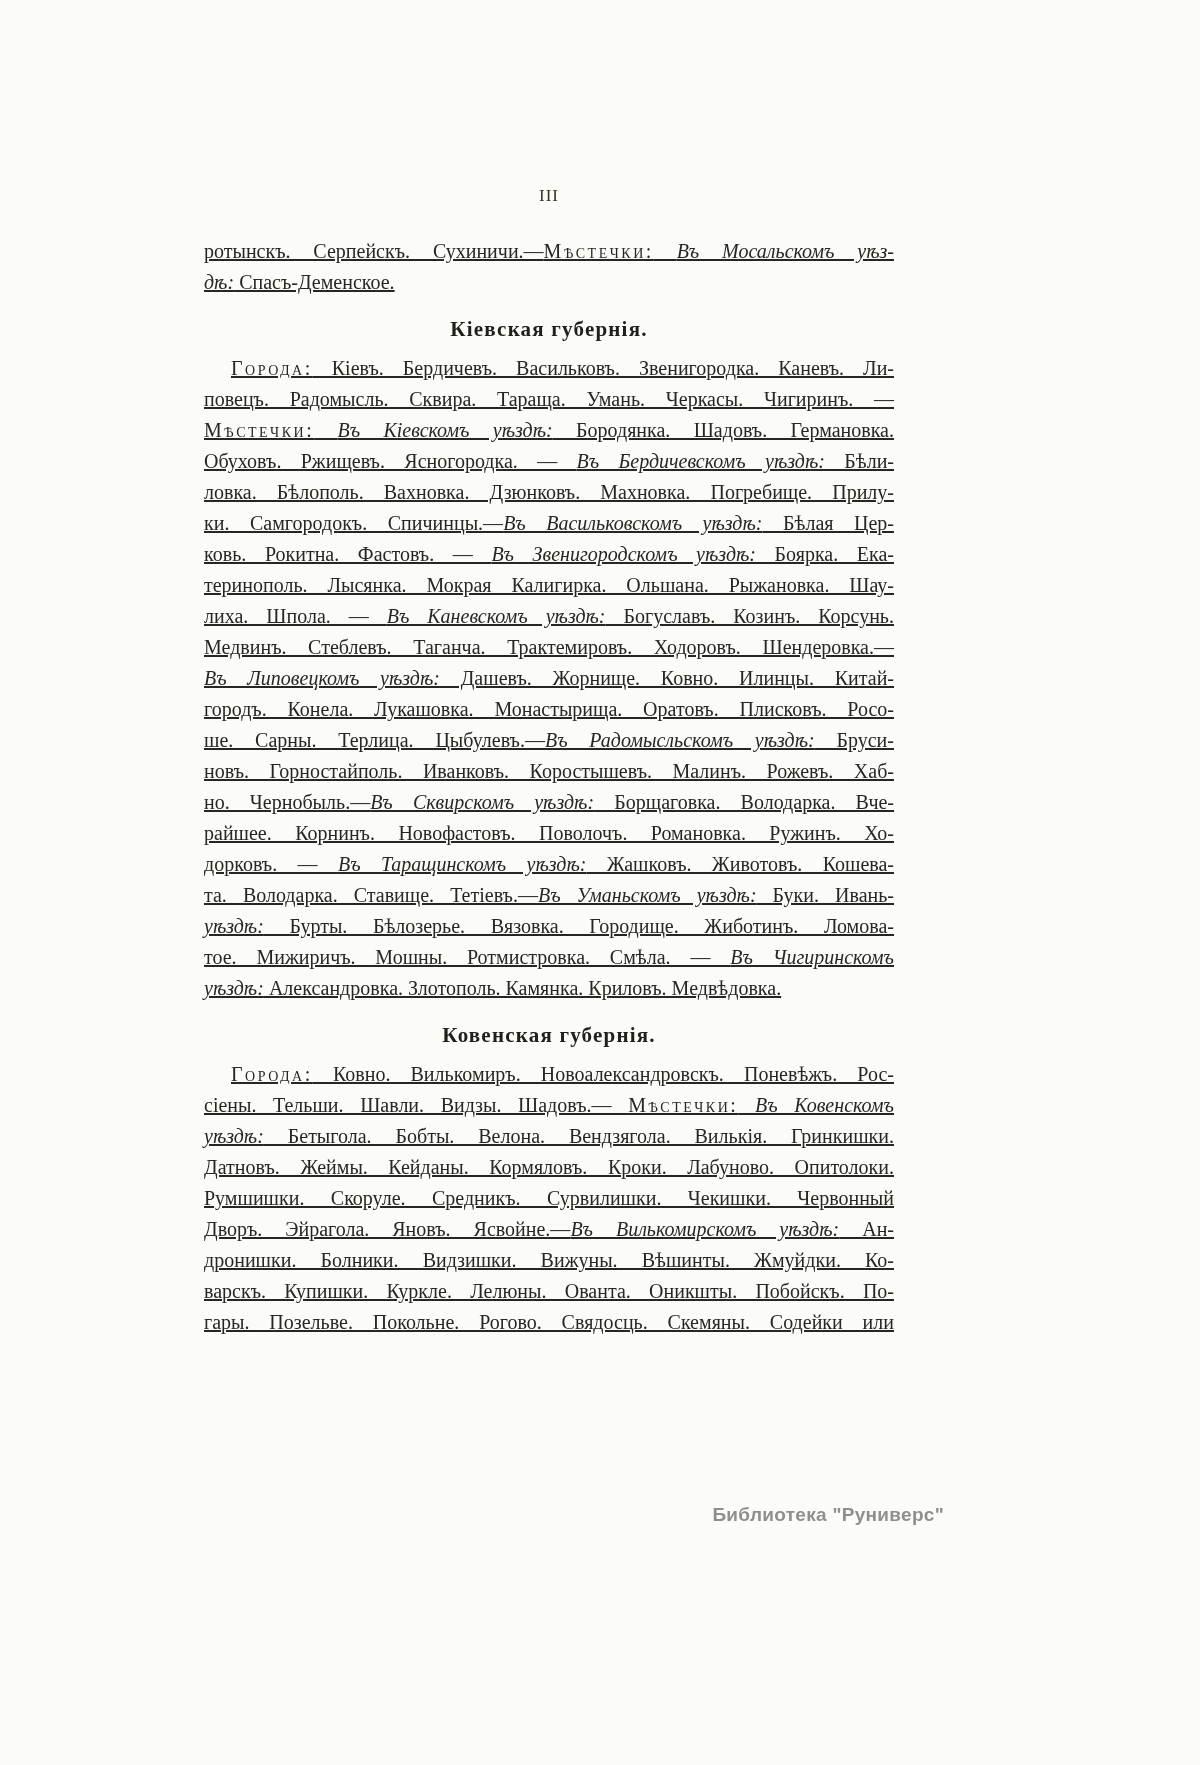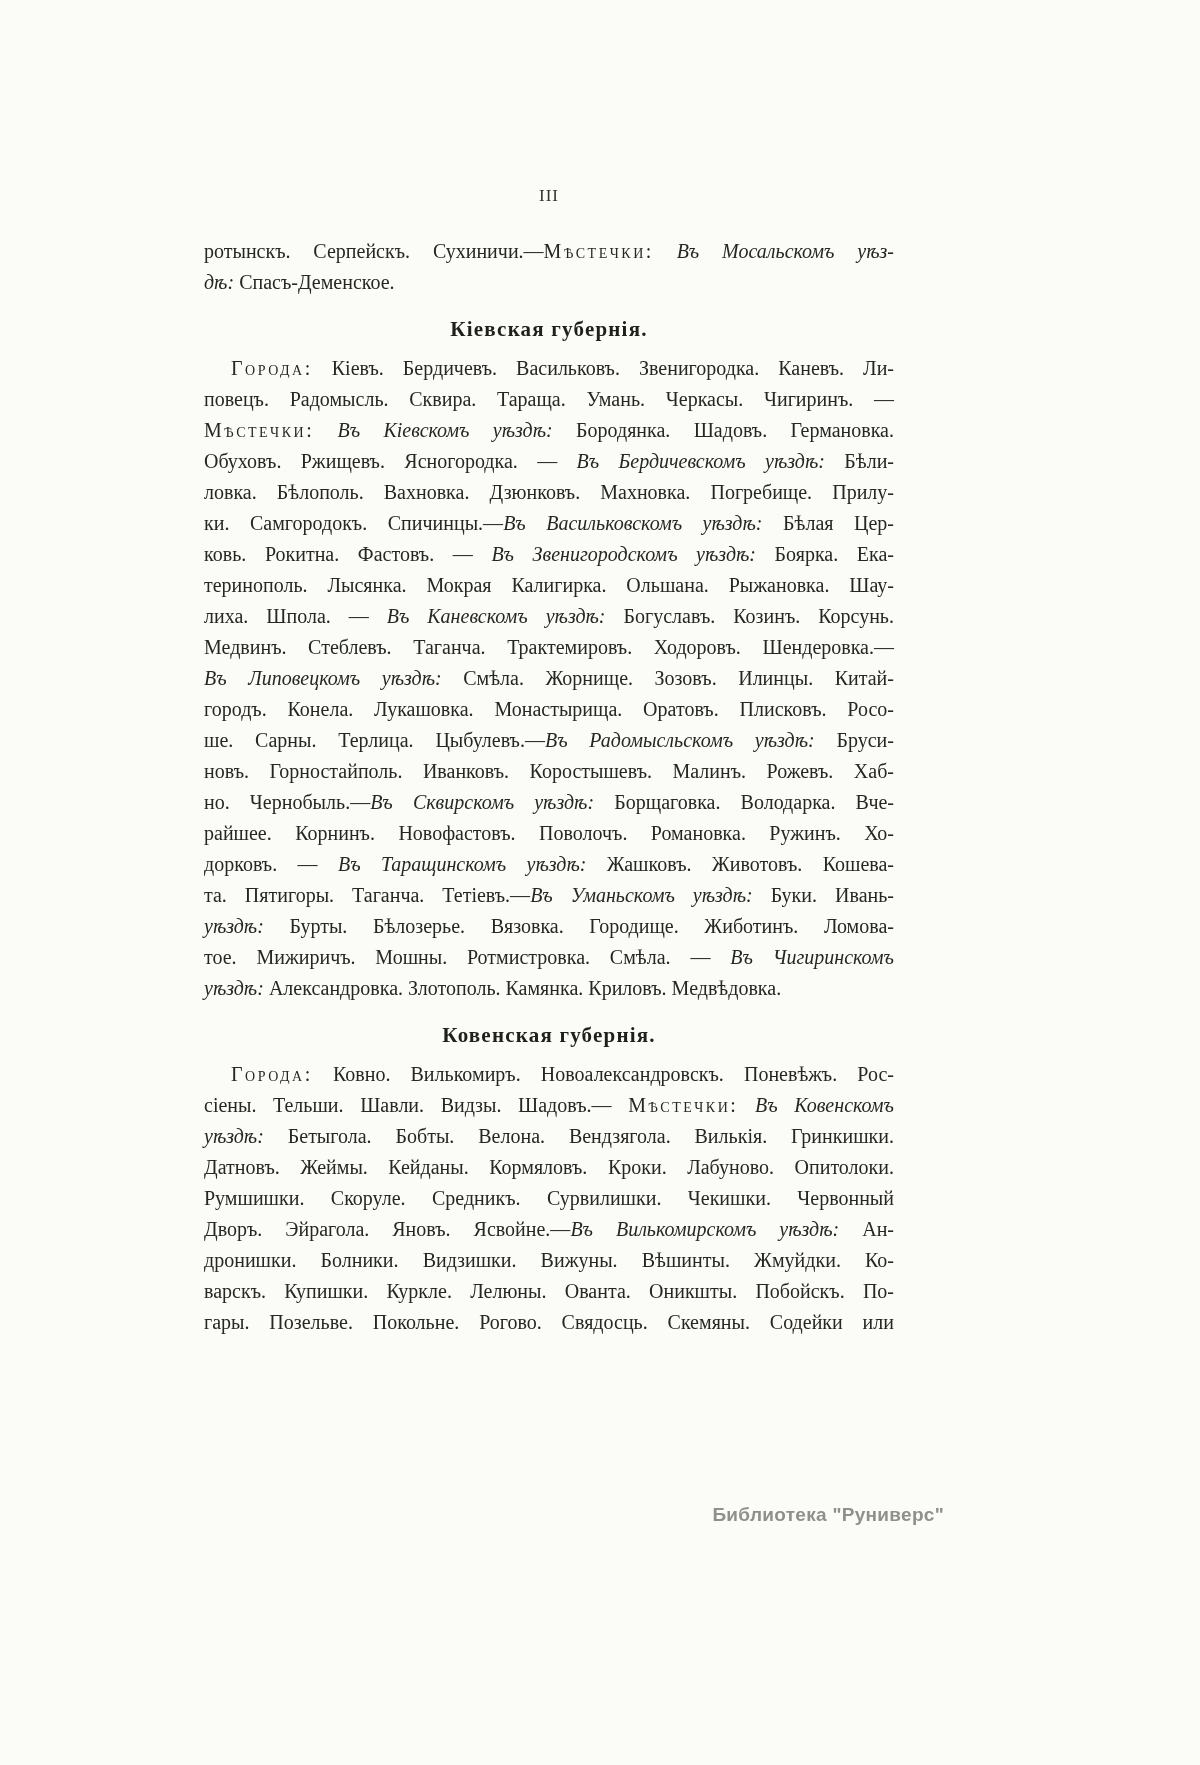--- a/index.html
+++ b/index.html
@@ -27,20 +27,21 @@
     text-align: center;
     font-size: 17px;
     letter-spacing: 1px;
     line-height: 20px;
     margin-bottom: 30px;
     color: #33332e;
   }
   .para {
     font-size: 20px;
     line-height: 31px;
+    text-decoration: underline;
   }
   .line {
     text-align: justify;
     text-align-last: justify;
     min-height: 31px;
   }
   .line.last-left { text-align-last: left; }
   .line.first-indent { text-indent: 27px; }
   .heading {
     text-align: center;
@@ -84,28 +85,28 @@
           <div class="line first-indent"><span class="seg-spread">Города:</span><span class="seg-plain"> Кіевъ. Бердичевъ. Васильковъ. Звенигородка. Каневъ. Ли-</span></div>
           <div class="line"><span class="seg-plain">повецъ. Радомысль. Сквира. Тараща. Умань. Черкасы. Чигиринъ. —</span></div>
           <div class="line"><span class="seg-spread">Мѣстечки:</span><span class="seg-plain"> </span><span class="seg-italic">Въ Кіевскомъ уѣздѣ:</span><span class="seg-plain"> Бородянка. Шадовъ. Германовка.</span></div>
           <div class="line"><span class="seg-plain">Обуховъ. Ржищевъ. Ясногородка. — </span><span class="seg-italic">Въ Бердичевскомъ уѣздѣ:</span><span class="seg-plain"> Бѣли-</span></div>
           <div class="line"><span class="seg-plain">ловка. Бѣлополь. Вахновка. Дзюнковъ. Махновка. Погребище. Прилу-</span></div>
           <div class="line"><span class="seg-plain">ки. Самгородокъ. Спичинцы.—</span><span class="seg-italic">Въ Васильковскомъ уѣздѣ:</span><span class="seg-plain"> Бѣлая Цер-</span></div>
           <div class="line"><span class="seg-plain">ковь. Рокитна. Фастовъ. — </span><span class="seg-italic">Въ Звенигородскомъ уѣздѣ:</span><span class="seg-plain"> Боярка. Ека-</span></div>
           <div class="line"><span class="seg-plain">теринополь. Лысянка. Мокрая Калигирка. Ольшана. Рыжановка. Шау-</span></div>
           <div class="line"><span class="seg-plain">лиха. Шпола. — </span><span class="seg-italic">Въ Каневскомъ уѣздѣ:</span><span class="seg-plain"> Богуславъ. Козинъ. Корсунь.</span></div>
           <div class="line"><span class="seg-plain">Медвинъ. Стеблевъ. Таганча. Трактемировъ. Ходоровъ. Шендеровка.—</span></div>
-          <div class="line"><span class="seg-italic">Въ Липовецкомъ уѣздѣ:</span><span class="seg-plain"> Смѣла. Жорнище. Зозовъ. Илинцы. Китай-</span></div>
+          <div class="line"><span class="seg-italic">Въ Липовецкомъ уѣздѣ:</span><span class="seg-plain"> Дашевъ. Жорнище. Ковно. Илинцы. Китай-</span></div>
           <div class="line"><span class="seg-plain">городъ. Конела. Лукашовка. Монастырища. Оратовъ. Плисковъ. Росо-</span></div>
           <div class="line"><span class="seg-plain">ше. Сарны. Терлица. Цыбулевъ.—</span><span class="seg-italic">Въ Радомысльскомъ уѣздѣ:</span><span class="seg-plain"> Бруси-</span></div>
           <div class="line"><span class="seg-plain">новъ. Горностайполь. Иванковъ. Коростышевъ. Малинъ. Рожевъ. Хаб-</span></div>
           <div class="line"><span class="seg-plain">но. Чернобыль.—</span><span class="seg-italic">Въ Сквирскомъ уѣздѣ:</span><span class="seg-plain"> Борщаговка. Володарка. Вче-</span></div>
           <div class="line"><span class="seg-plain">райшее. Корнинъ. Новофастовъ. Поволочъ. Романовка. Ружинъ. Хо-</span></div>
           <div class="line"><span class="seg-plain">дорковъ. — </span><span class="seg-italic">Въ Таращинскомъ уѣздѣ:</span><span class="seg-plain"> Жашковъ. Животовъ. Кошева-</span></div>
-          <div class="line"><span class="seg-plain">та. Пятигоры. Таганча. Тетіевъ.—</span><span class="seg-italic">Въ Уманьскомъ уѣздѣ:</span><span class="seg-plain"> Буки. Ивань-</span></div>
+          <div class="line"><span class="seg-plain">та. Володарка. Ставище. Тетіевъ.—</span><span class="seg-italic">Въ Уманьскомъ уѣздѣ:</span><span class="seg-plain"> Буки. Ивань-</span></div>
           <div class="line"><span class="seg-italic">уѣздѣ:</span><span class="seg-plain"> Бурты. Бѣлозерье. Вязовка. Городище. Жиботинъ. Ломова-</span></div>
           <div class="line"><span class="seg-plain">тое. Мижиричъ. Мошны. Ротмистровка. Смѣла. — </span><span class="seg-italic">Въ Чигиринскомъ</span></div>
           <div class="line last-left"><span class="seg-italic">уѣздѣ:</span><span class="seg-plain"> Александровка. Злотополь. Камянка. Криловъ. Медвѣдовка.</span></div>
         </div>
         <div class="heading">Ковенская губернія.</div>
         <div class="para">
           <div class="line first-indent"><span class="seg-spread">Города:</span><span class="seg-plain"> Ковно. Вилькомиръ. Новоалександровскъ. Поневѣжъ. Рос-</span></div>
           <div class="line"><span class="seg-plain">сіены. Тельши. Шавли. Видзы. Шадовъ.— </span><span class="seg-spread">Мѣстечки:</span><span class="seg-plain"> </span><span class="seg-italic">Въ Ковенскомъ</span></div>
           <div class="line"><span class="seg-italic">уѣздѣ:</span><span class="seg-plain"> Бетыгола. Бобты. Велона. Вендзягола. Вилькія. Гринкишки.</span></div>
           <div class="line"><span class="seg-plain">Датновъ. Жеймы. Кейданы. Кормяловъ. Кроки. Лабуново. Опитолоки.</span></div>

